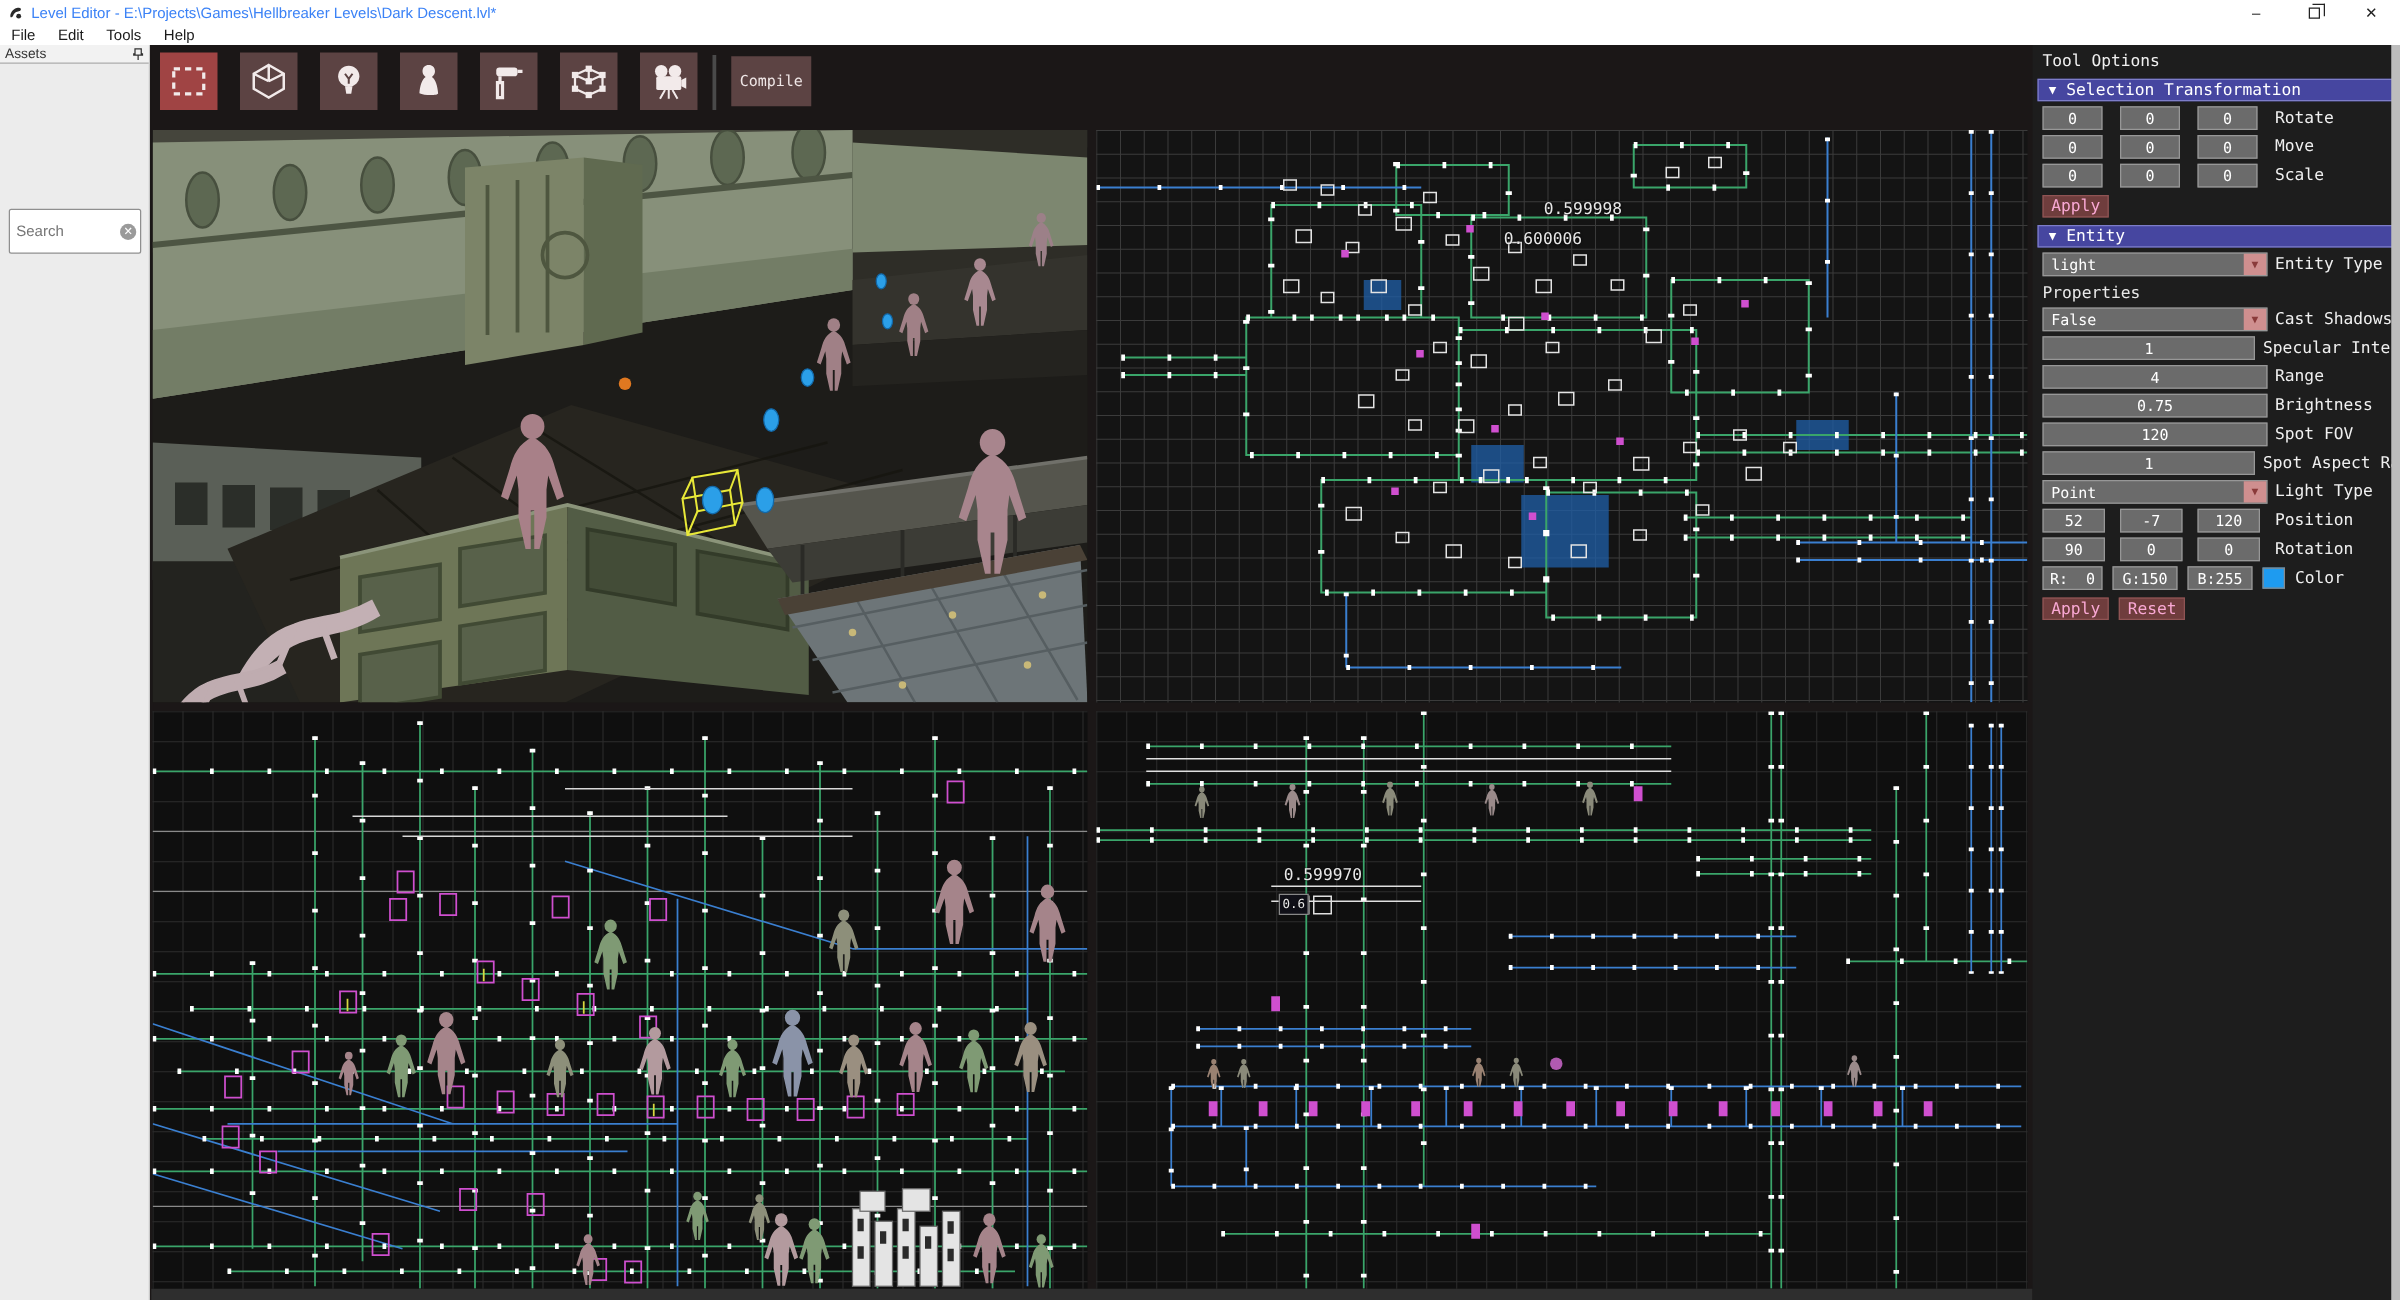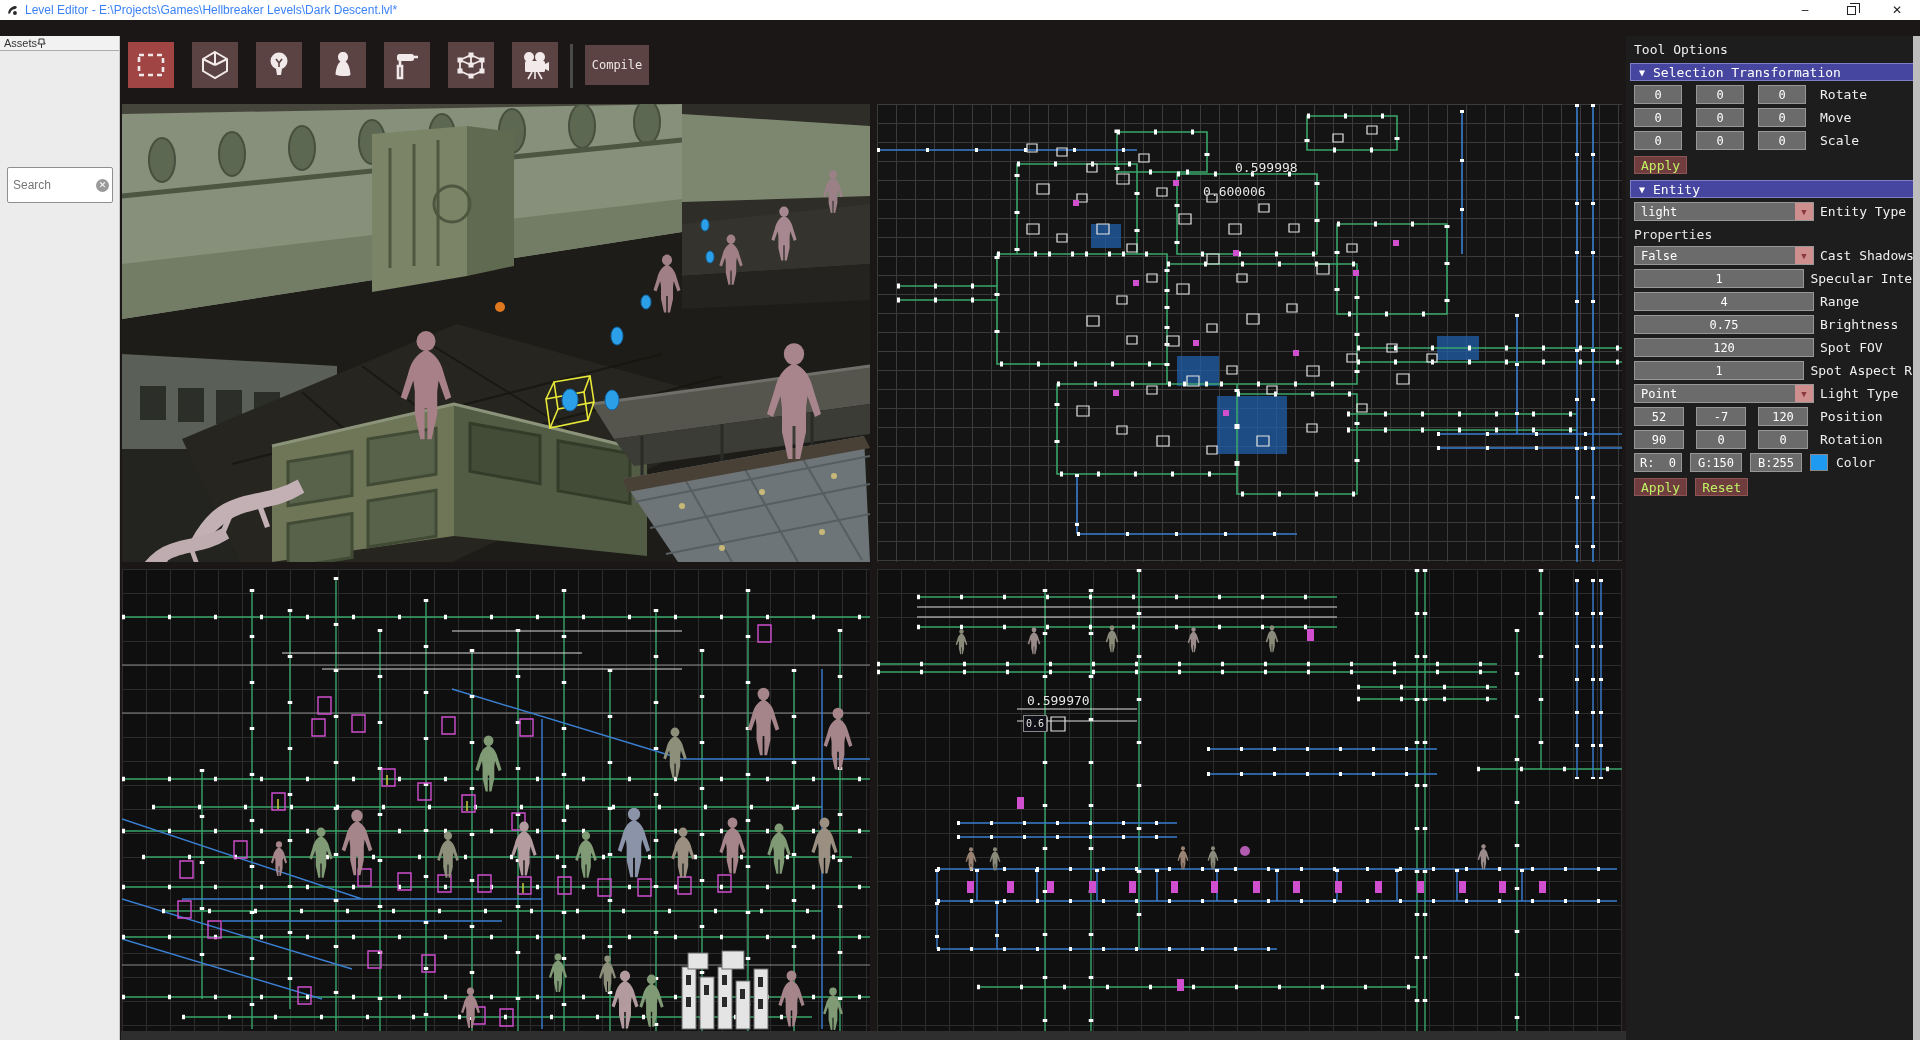--- a/index.html
+++ b/index.html
@@ -21,21 +21,21 @@
 
   
   .menubar { position:absolute; left:0; top:20px; width:1920px; height:16px; background:#ffffff;
              display:flex; align-items:center; gap:0; font-family:"Liberation Sans", sans-serif; }
   .menu-item { font-size:12px; color:#1a1a1a; padding:0 9px; height:16px; line-height:16px; }
 
   
   .assets { position:absolute; left:0; top:36px; width:120px; height:1004px; background:#ececec;
             border-right:1px solid #c8c8c8; font-family:"Liberation Sans", sans-serif; }
   .assets-header { height:15px; background:#f2f2f2; border-bottom:1px solid #ababab;
-                   display:flex; align-items:center; justify-content:flex-start; padding:0 4px; }
+                   display:flex; align-items:center; justify-content:space-between; padding:0 4px; }
   .assets-title { font-size:11px; color:#333; }
   .pin { width:9px; height:11px; }
   .searchbox { position:absolute; left:7px; top:131px; width:106px; height:36px; background:#fff;
                border:1px solid #8f8f8f; border-radius:2px; display:flex; align-items:center; }
   .searchbox input { border:none; outline:none; flex:1; min-width:0; font-size:12px; color:#444;
                      font-family:"Liberation Sans", sans-serif; padding-left:5px; background:transparent; }
   .search-clear { width:13px; height:13px; border-radius:50%; background:#9a9a9a; color:#fff;
                   font-size:9px; line-height:13px; text-align:center; margin-right:3px; }
 
   
@@ -83,21 +83,21 @@
   .num { width:48px; height:19px; background:#6b6b6b; border:1px solid #979797; color:#fff;
          font-size:12px; text-align:center; margin-right:14px; font-family:"DejaVu Sans Mono",monospace; }
   .num.wide { width:180px; margin-right:6px; }
   .num.v3 { width:50px; margin-right:12px; }
   .plabel { font-size:13px; color:#f0f0f0; white-space:nowrap; margin-left:0px; }
   .dd { width:180px; height:19px; background:#6b6b6b; border:1px solid #979797; display:flex;
         align-items:center; margin-right:6px; }
   .dd-text { flex:1; font-size:12px; color:#fff; padding-left:6px; }
   .dd-btn { width:18px; height:17px; background:#cf8f8f; color:#8a3a3a; font-size:9px;
             display:flex; align-items:center; justify-content:center; }
-  .btn { height:18px; background:#6f3d3d; border:1px solid #8f5454; color:#bef264; font-size:13px;
+  .btn { height:18px; background:#6f3d3d; border:1px solid #8f5454; color:#f9a8d4; font-size:13px;
          display:inline-flex; align-items:center; justify-content:center; padding:0 6px;
          margin:6px 0 0 8px; font-family:"DejaVu Sans Mono",monospace; }
   .props-label { margin:6px 0 0 8px; font-size:13px; }
   .cbox { height:19px; background:#6b6b6b; border:1px solid #979797; color:#fff; font-size:12px;
           display:flex; align-items:center; justify-content:center; white-space:pre; margin-right:8px; }
   .swatch { width:18px; height:17px; border:1px solid #888; }
   .gap-sep { height:4px; }
 </style>
 </head>
 <body>
@@ -112,20 +112,26 @@
     <span class="title-text">Level Editor - E:\Projects\Games\Hellbreaker Levels\Dark Descent.lvl*</span>
     <div class="win-controls">
       <div class="win-btn">–</div>
       <div class="win-btn">
         <span class="restore-glyph"></span>
       </div>
       <div class="win-btn">✕</div>
     </div>
   </div>
 
+  <div class="menubar">
+    <span class="menu-item">File</span>
+    <span class="menu-item">Edit</span>
+    <span class="menu-item">Tools</span>
+    <span class="menu-item">Help</span>
+  </div>
 
   <div class="assets">
     <div class="assets-header">
       <span class="assets-title">Assets</span>
       <svg class="pin" viewBox="0 0 9 11">
         <path d="M2,1 h5 v4 h1 v1 h-7 v-1 h1 Z M4.5,6 v4" stroke="#333" stroke-width="1" fill="none"></path>
       </svg>
     </div>
     <div class="searchbox">
       <input placeholder="Search" style="">

